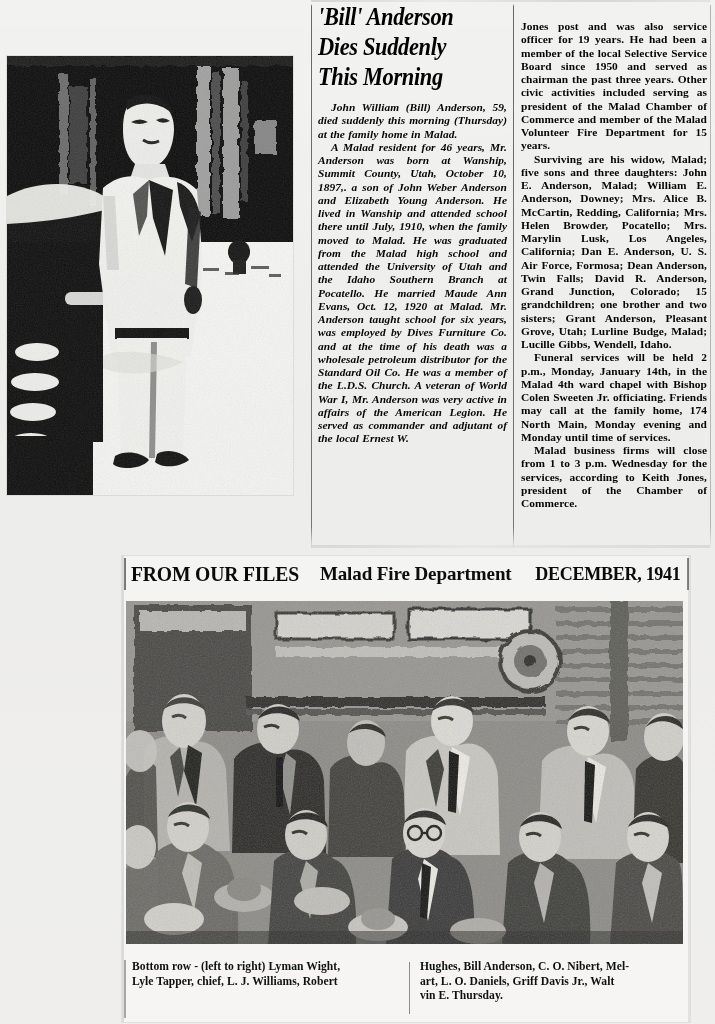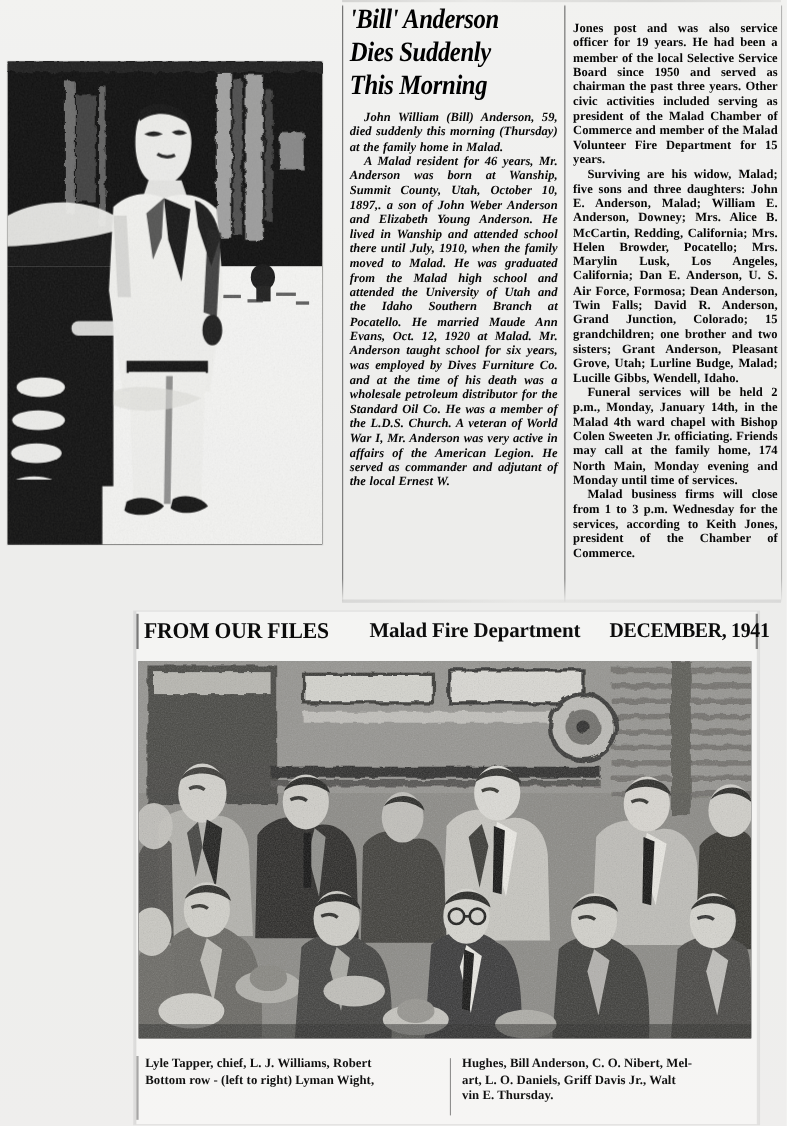--- a/index.html
+++ b/index.html
@@ -121,21 +121,21 @@
   }
   .files-header .hdr-rule-l{
     position:absolute;left:2px;top:2px;width:2px;height:32px;
     background:rgba(20,20,20,.55);
   }
   .files-header .hdr-rule-r{
     position:absolute;right:1px;top:2px;width:2px;height:32px;
     background:rgba(20,20,20,.5);
   }
   .files-header .hdr-inner{
-    display:flex;align-items:flex-start;gap:18px;
+    display:flex;align-items:flex-start;gap:2px;
     padding-left:9px;width:100%;
     white-space:nowrap;
   }
   .hdr-from{
     font-family:"Liberation Serif", serif;
     font-weight:bold;font-size:20.5px;color:#0b0b0b;
     letter-spacing:-.2px;
     transform:scaleX(.96);transform-origin:left center;
   }
   .hdr-mid{
@@ -503,22 +503,22 @@
 
       <rect x="0" y="0" width="557" height="343" filter="url(#grainG)" opacity=".62"></rect>
       <rect x="0" y="0" width="557" height="343" fill="url(#none)" opacity="0"></rect>
     </svg>
   </div>
 
   <div class="caption">
     <div class="cap-edge-l"></div>
     <div class="cap-divider"></div>
     <div class="cap-col cap-left">
+      <div class="cap-line">Bottom row - (left to right) Lyman Wight,</div>
       <div class="cap-line">Lyle Tapper, chief, L. J. Williams, Robert</div>
-      <div class="cap-line">Bottom row - (left to right) Lyman Wight,</div>
     </div>
     <div class="cap-col cap-right">
       <div class="cap-line">Hughes, Bill Anderson, C. O. Nibert, Mel-</div>
       <div class="cap-line">art, L. O. Daniels, Griff Davis Jr., Walt</div>
       <div class="cap-line">vin E. Thursday.</div>
     </div>
   </div>
 </div>
 
 <div class="scan-noise"></div>

